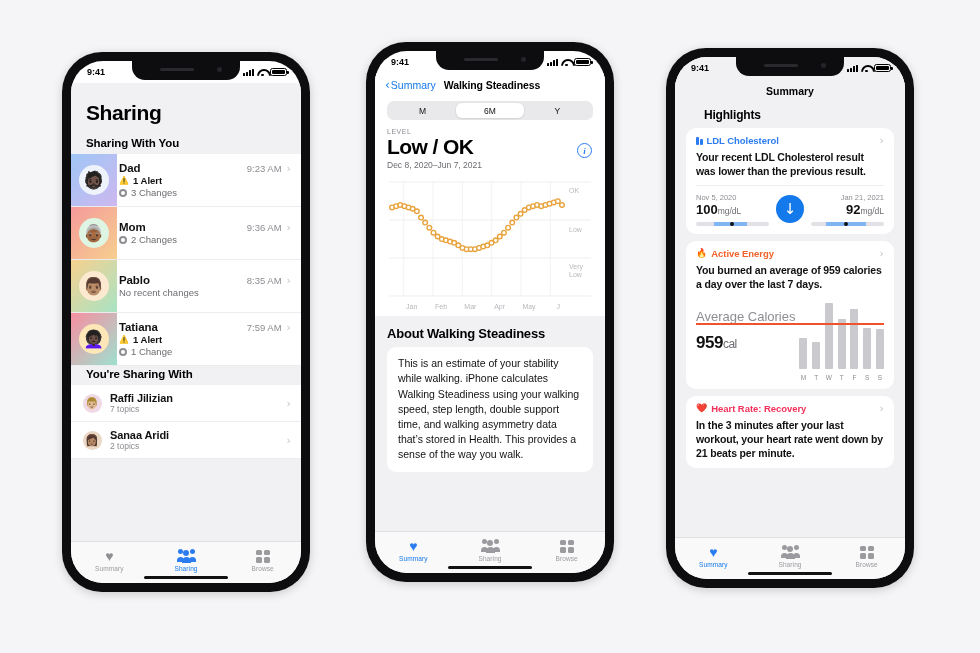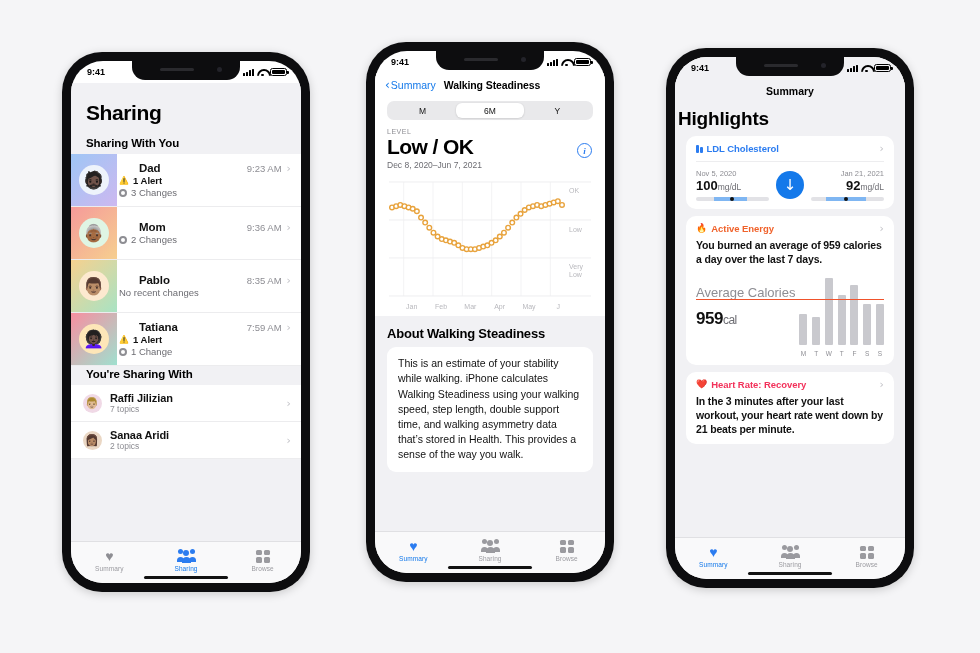--- a/index.html
+++ b/index.html
@@ -145,21 +145,21 @@
   .memoji {
     width: 30px; height: 30px; border-radius: 50%;
     display: flex; align-items: center; justify-content: center;
     font-size: 17px; line-height: 1;
   }
   .share-body {
     flex: 1; padding: 7px 10px 7px 2px;
     display: flex; flex-direction: column; justify-content: center; gap: 1px;
   }
   .share-toprow { display: flex; align-items: baseline; }
-  .share-name { font-size: 11.5px; font-weight: bold; color: #111; flex: 1; letter-spacing: -.1px; margin-left: 20px; }
+  .share-name { font-size: 11.5px; font-weight: bold; color: #111; flex: 1; letter-spacing: -.1px; }
   .share-time { font-size: 9.5px; color: #8d8d93; margin-right: 5px; }
   .meta { display: flex; align-items: center; gap: 4px; font-size: 9.5px; color: #6c6c72; }
   .meta.alert { color: #111; font-weight: bold; }
   .dot-ico {
     width: 8px; height: 8px; border-radius: 50%;
     border: 2px solid #8e8e93; background: #fff; display: inline-block;
   }
   .warn-ico { font-size: 8px; line-height: 1; color: #f0b32a; }
   .plain-row {
     display: flex; align-items: center; gap: 8px;
@@ -212,21 +212,21 @@
     background: #fff; border-radius: 9px; padding: 9px 11px;
     font-size: 10.5px; line-height: 1.45; color: #111;
   }
 
   
   .p3 .scrollarea { background: #f1f1f4; }
   .p3-nav {
     height: 24px; display: flex; align-items: center; justify-content: center;
     font-size: 10.5px; font-weight: bold; color: #000; background: #f1f1f4;
   }
-  .p3-title { font-size: 19px; font-weight: bold; color: #000; padding: 5px 13px 6px 3px; letter-spacing: -.2px; }
+  .p3-title { font-size: 12px; font-weight: bold; color: #000; padding: 5px 13px 6px 29px; letter-spacing: -.2px; }
   .hcard {
     background: #fff; border-radius: 10px; margin: 0 11px 7px 11px;
     padding: 7px 10px 8px 10px;
   }
   .hcard-head { display: flex; align-items: center; gap: 4px; margin-bottom: 4px; }
   .hcard-head .ttl { flex: 1; font-size: 9.5px; font-weight: bold; letter-spacing: -.05px; }
   .ttl.blue { color: #2b7cf0; } .ttl.orange { color: #f0622b; } .ttl.red { color: #f2315a; }
   .hcard-body { font-size: 10.5px; font-weight: bold; color: #111; line-height: 1.35; letter-spacing: -.15px; }
   .ldl-ico { display: flex; gap: 1.5px; }
   .ldl-ico b { width: 2.5px; height: 8px; background: #2b7cf0; border-radius: 1px; display: block; }
@@ -617,20 +617,21 @@
 
         <div class="hcard">
           <div class="hcard-head">
             <span class="ldl-ico">
                 <b></b>
                 <b></b>
               </span>
             <span class="ttl blue">LDL Cholesterol</span>
             <span class="chev">›</span>
           </div>
+          <div class="hcard-body">Your recent LDL Cholesterol result was lower than the previous result.</div>
           <div class="ldl-compare">
             <div class="ldl-col">
               <div class="ldl-date">Nov 5, 2020</div>
               <div class="ldl-num">
                 <span>100</span><small>mg/dL</small>
               </div>
               <div class="ldl-bar">
                 <span class="fill" style="left:24%;width:46%"></span>
                 <span class="pt" style="left:47%"></span>
               </div>

